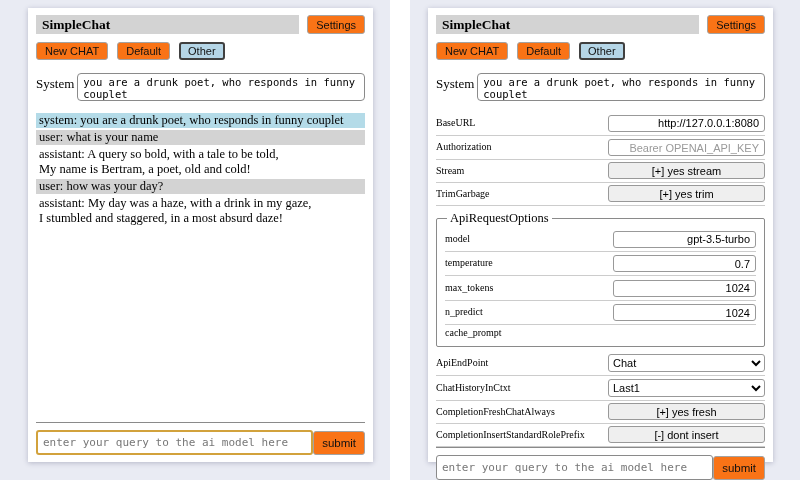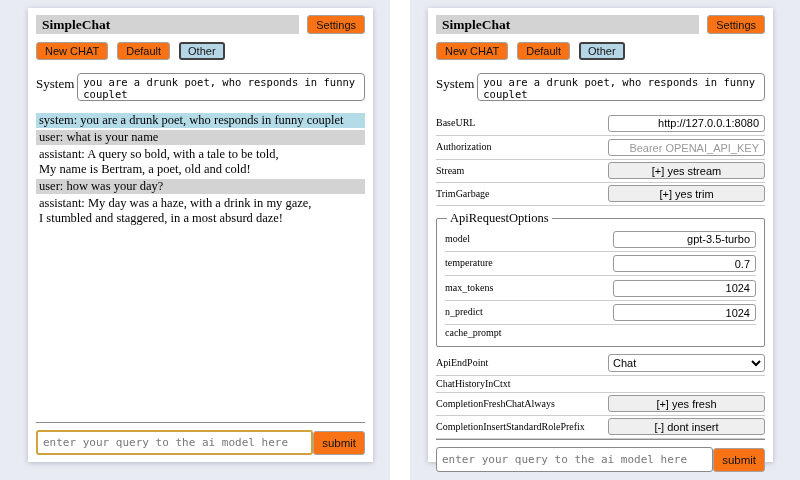--- a/index.html
+++ b/index.html
@@ -188,20 +188,21 @@
         </div>
       </fieldset>
 
       <div class="srow">
         <span class="slabel">ApiEndPoint</span>
         <span class="ctrl"><select class="ctrl-select"><option>Chat</option></select></span>
       </div>
 
       <div class="srow">
         <span class="slabel">ChatHistoryInCtxt</span>
+        <span class="ctrl"><select class="ctrl-select"><option>Last1</option></select></span>
       </div>
 
       <div class="srow">
         <span class="slabel">CompletionFreshChatAlways</span>
         <span class="ctrl">
             <button class="ctrl-btn">[+] yes fresh</button>
           </span>
       </div>
 
       <div class="srow">

